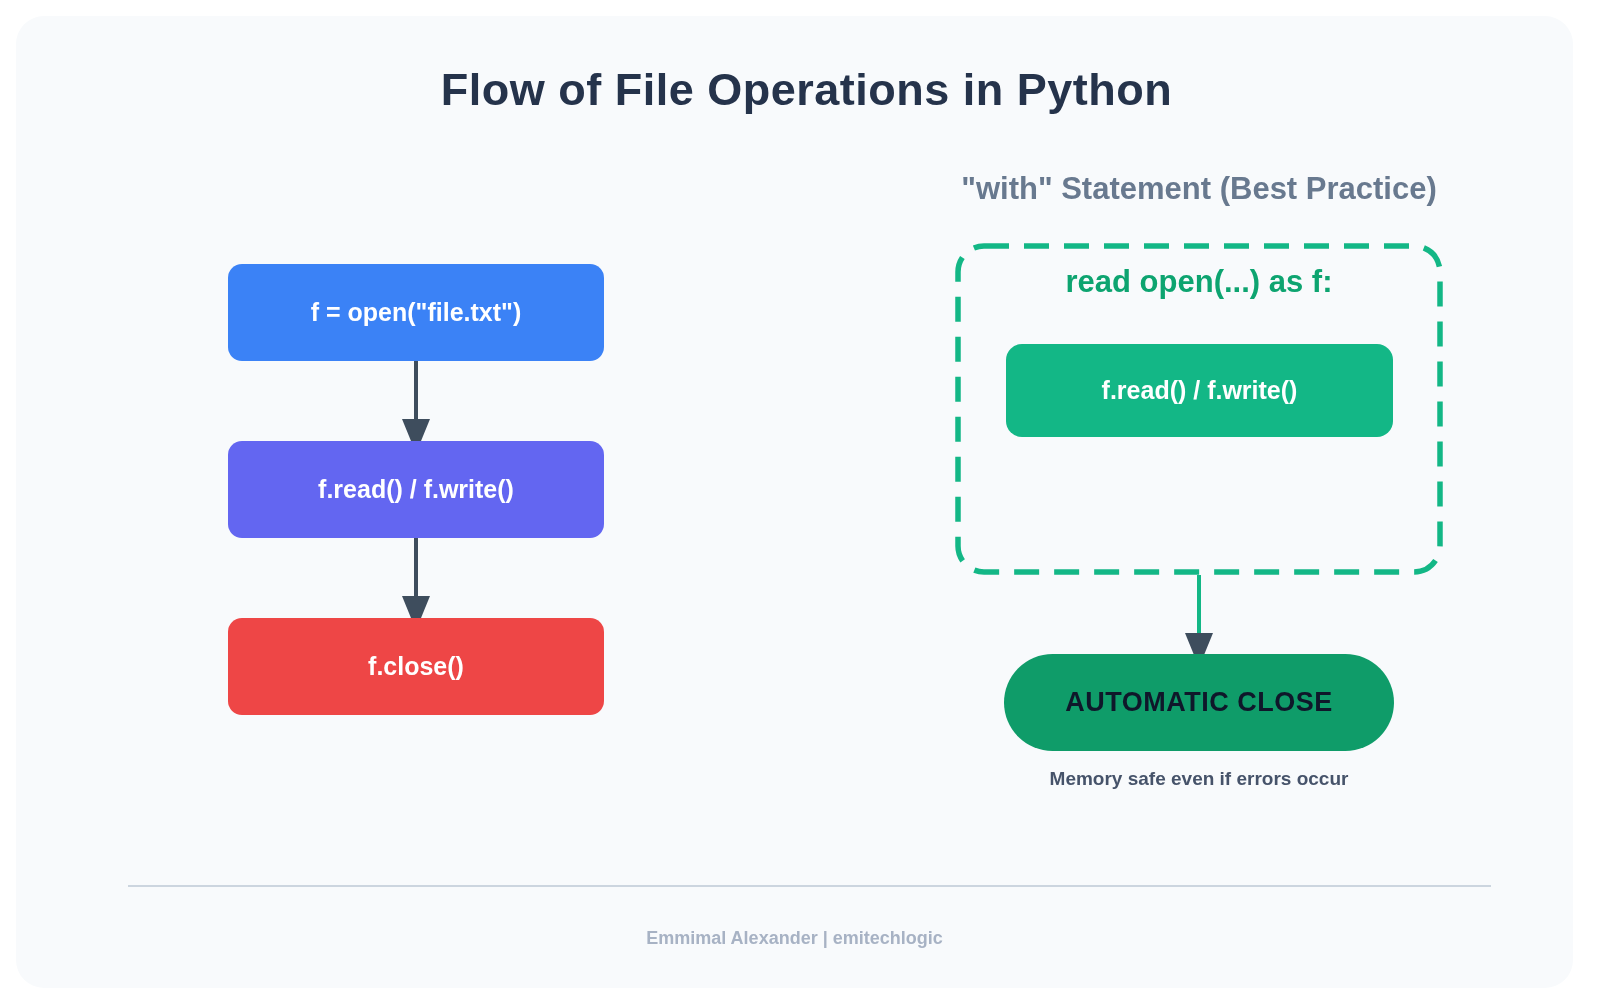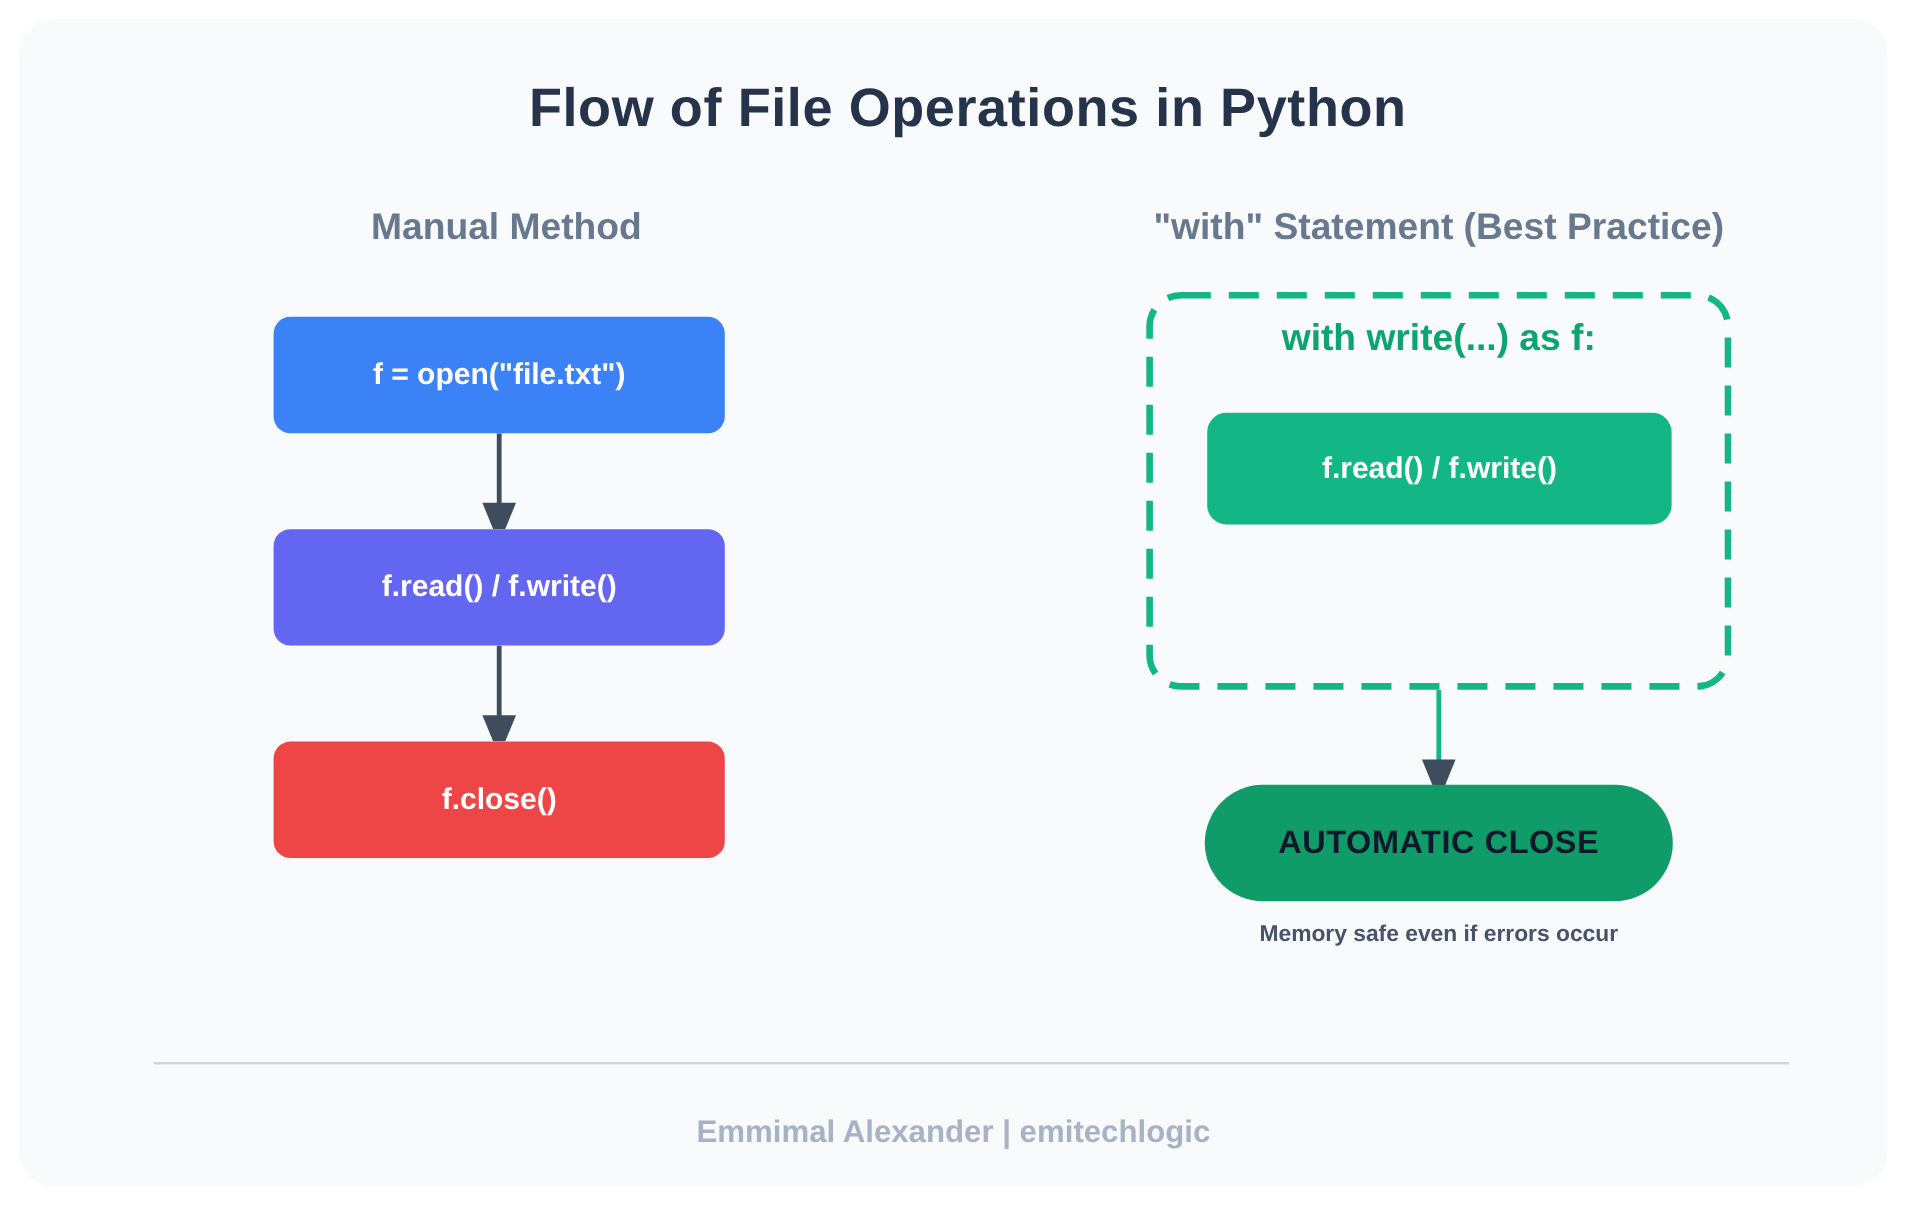--- a/index.html
+++ b/index.html
@@ -114,34 +114,33 @@
     top: 869px;
     width: 1363px;
     height: 2px;
     background: #ccd5df;
   }
   .footer-credit {
     left: 0;
     top: 912px;
     width: 100%;
     text-align: center;
-    font-size: 26px;
+    font-size: 18px;
     font-weight: bold;
     color: #a7b2c4;
   }
 </style>
 </head>
 <body>
 
 <div class="stage">
   <div class="card">
 
     <div class="abs title">Flow of File Operations in Python</div>
 
-    <div class="abs col-heading heading-left">Manual Method</div>
 
     <div class="abs flow-box box-open" style="background-color: rgb(59, 130, 246);">
       <span>f = open("file.txt")</span>
     </div>
 
     <span class="abs arrow-1">
       <svg class="arrow-svg" width="44" height="80" viewBox="0 0 44 80">
         <line x1="22" y1="0" x2="22" y2="60" stroke="#3e4d5d" stroke-width="4"></line>
         <polygon points="8,58 36,58 27,80 17,80" fill="#3e4d5d"></polygon>
       </svg>
@@ -163,21 +162,21 @@
     </div>
 
     <div class="abs col-heading heading-right">"with" Statement (Best Practice)</div>
 
     <span class="abs with-container-svg">
       <svg class="arrow-svg" width="488" height="332" viewBox="0 0 488 332">
         <rect x="3" y="3" width="482" height="326" rx="26" ry="26" fill="none" stroke="#13b786" stroke-width="5.5" stroke-dasharray="25 15"></rect>
       </svg>
     </span>
 
-    <div class="abs with-label">with write(...) as f:</div>
+    <div class="abs with-label">read open(...) as f:</div>
 
     <div class="abs box-with-rw" style="background-color: rgb(19, 183, 134);">
       <span>f.read() / f.write()</span>
     </div>
 
     <span class="abs arrow-right">
       <svg class="arrow-svg" width="44" height="80" viewBox="0 0 44 80">
         <line x1="22" y1="0" x2="22" y2="60" stroke="#13b786" stroke-width="4"></line>
         <polygon points="8,58 36,58 27,80 17,80" fill="#3e4d5d"></polygon>
       </svg>

